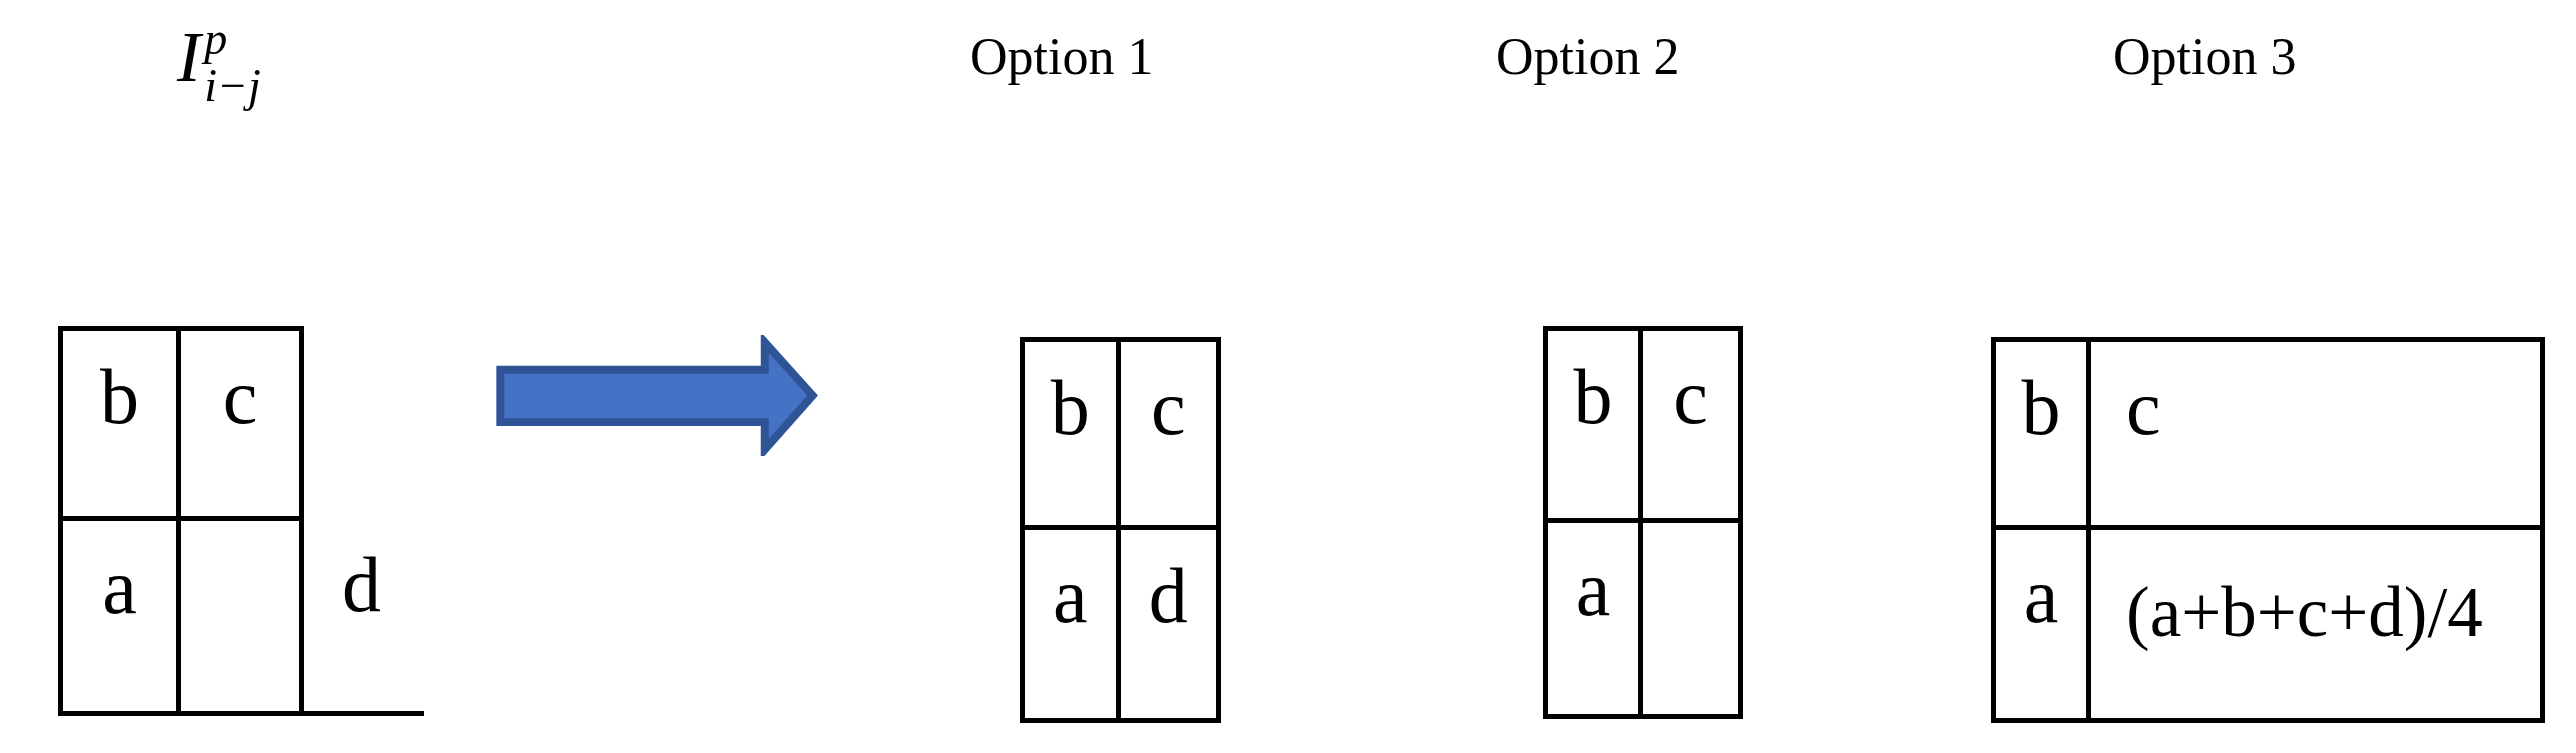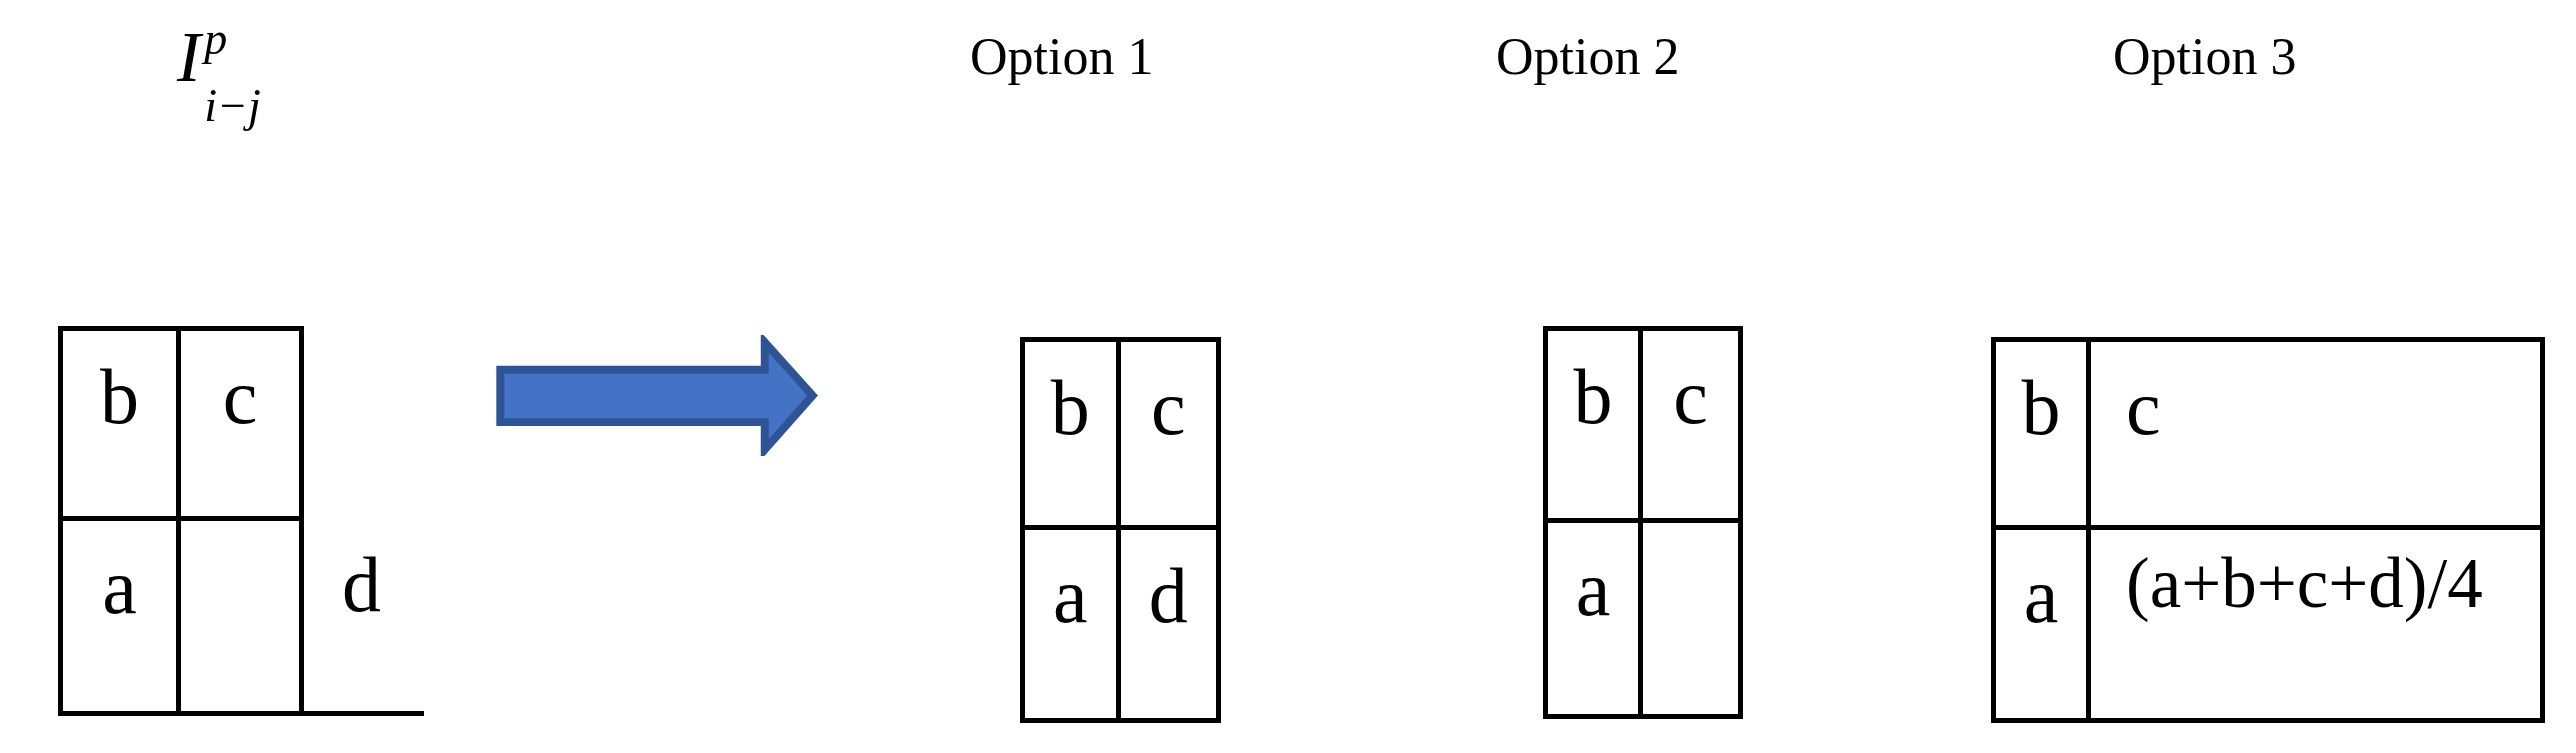--- a/index.html
+++ b/index.html
@@ -24,21 +24,21 @@
   }
   .f-base { font-size: 71px; line-height: 1.05; }
   .f-ss {
     display: flex;
     flex-direction: column;
     margin-left: 3.5px;
     margin-top: -3.5px;
     font-size: 46px;
     line-height: 1.0;
   }
-  .f-sub { margin-top: 21px; }
+  .f-sub { margin-top: 1px; }
 
   
   .opt-title {
     position: absolute;
     top: 28px;
     font-size: 52px;
     line-height: 1.1;
     white-space: nowrap;
   }
   #opt1-title { left: 970px; }
@@ -67,21 +67,21 @@
   }
   .cell.bR { border-right: 5.3px solid #000; }
   .cell.bB { border-bottom: 5.3px solid #000; }
   .cell.left-align { justify-content: flex-start; padding-left: 35px; }
 
   #source-grid { left: 58px;  top: 326px; width: 246px; height: 390px; }
   #opt1-grid   { left: 1020px; top: 337px; width: 201px; height: 386px; }
   #opt2-grid   { left: 1543px; top: 326px; width: 200px; height: 393px; }
   #opt3-grid   { left: 1991px; top: 337px; width: 554px; height: 386px;
                  grid-template-columns: 95px 1fr; }
-  #opt3-grid .cell.formula-cell { font-size: 71px; padding-top: 18px; }
+  #opt3-grid .cell.formula-cell { font-size: 71px; padding-top: 47px; }
 
   
   #source-baseline {
     position: absolute;
     left: 303px;
     top: 711px;
     width: 121px;
     height: 5.3px;
     background: #000;
   }

